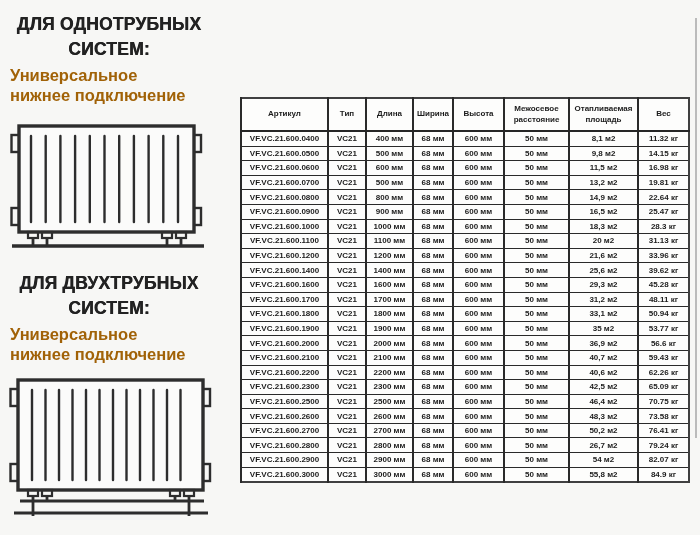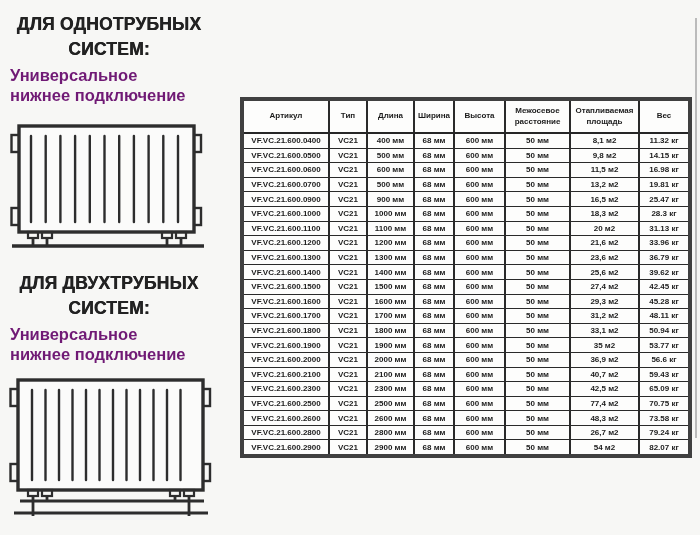--- a/index.html
+++ b/index.html
@@ -14,36 +14,36 @@
   .section-heading{
     position:absolute;left:0;width:202px;
     font-size:17.5px;font-weight:700;line-height:1.42;
     text-align:center;white-space:pre-line;
     letter-spacing:.2px;color:#222;
     text-shadow:.4px 0 0 currentColor;
   }
   .section-sub{
     position:absolute;left:2px;width:205px;
     font-size:16.5px;font-weight:700;line-height:1.22;
-    text-align:left;white-space:pre-line;color:#701a75;
+    text-align:left;white-space:pre-line;color:#a16207;
   }
   .diagram{position:absolute;left:0;}
   .diagram svg{display:block;}
   #heading-1{top:12px;}
   #sub-1{top:65px;}
   #diagram-1{top:120px;}
   #heading-2{top:271px;}
   #sub-2{top:324px;}
   #diagram-2{top:372px;}
   
   .spec-table{
     position:absolute;left:240px;top:97px;width:448px;
     border-collapse:collapse;table-layout:fixed;
     background:#fdfdfc;
-    border:4px solid #404040;
+    border:2px solid #404040;
   }
   .spec-table th,.spec-table td{
     border-left:2px solid #2a2a2a;
     border-top:1px solid #2a2a2a;
     padding:0 1px;
     text-align:center;vertical-align:middle;
     font-weight:700;color:#1b1b1b;
     overflow:hidden;white-space:nowrap;
   }
   .spec-table th{
@@ -224,20 +224,30 @@
         <td>VF.VC.21.600.0700</td>
         <td>VC21</td>
         <td>500 мм</td>
         <td>68 мм</td>
         <td>600 мм</td>
         <td>50 мм</td>
         <td>13,2 м2</td>
         <td>19.81 кг</td>
       </tr>
       <tr>
+        <td>VF.VC.21.600.0800</td>
+        <td>VC21</td>
+        <td>800 мм</td>
+        <td>68 мм</td>
+        <td>600 мм</td>
+        <td>50 мм</td>
+        <td>14,9 м2</td>
+        <td>22.64 кг</td>
+      </tr>
+      <tr>
         <td>VF.VC.21.600.0900</td>
         <td>VC21</td>
         <td>900 мм</td>
         <td>68 мм</td>
         <td>600 мм</td>
         <td>50 мм</td>
         <td>16,5 м2</td>
         <td>25.47 кг</td>
       </tr>
       <tr>
@@ -264,50 +274,30 @@
         <td>VF.VC.21.600.1200</td>
         <td>VC21</td>
         <td>1200 мм</td>
         <td>68 мм</td>
         <td>600 мм</td>
         <td>50 мм</td>
         <td>21,6 м2</td>
         <td>33.96 кг</td>
       </tr>
       <tr>
-        <td>VF.VC.21.600.1300</td>
-        <td>VC21</td>
-        <td>1300 мм</td>
-        <td>68 мм</td>
-        <td>600 мм</td>
-        <td>50 мм</td>
-        <td>23,6 м2</td>
-        <td>36.79 кг</td>
-      </tr>
-      <tr>
         <td>VF.VC.21.600.1400</td>
         <td>VC21</td>
         <td>1400 мм</td>
         <td>68 мм</td>
         <td>600 мм</td>
         <td>50 мм</td>
         <td>25,6 м2</td>
         <td>39.62 кг</td>
       </tr>
       <tr>
-        <td>VF.VC.21.600.1500</td>
-        <td>VC21</td>
-        <td>1500 мм</td>
-        <td>68 мм</td>
-        <td>600 мм</td>
-        <td>50 мм</td>
-        <td>27,4 м2</td>
-        <td>42.45 кг</td>
-      </tr>
-      <tr>
         <td>VF.VC.21.600.1600</td>
         <td>VC21</td>
         <td>1600 мм</td>
         <td>68 мм</td>
         <td>600 мм</td>
         <td>50 мм</td>
         <td>29,3 м2</td>
         <td>45.28 кг</td>
       </tr>
       <tr>
@@ -354,65 +344,95 @@
         <td>VF.VC.21.600.2100</td>
         <td>VC21</td>
         <td>2100 мм</td>
         <td>68 мм</td>
         <td>600 мм</td>
         <td>50 мм</td>
         <td>40,7 м2</td>
         <td>59.43 кг</td>
       </tr>
       <tr>
+        <td>VF.VC.21.600.2200</td>
+        <td>VC21</td>
+        <td>2200 мм</td>
+        <td>68 мм</td>
+        <td>600 мм</td>
+        <td>50 мм</td>
+        <td>40,6 м2</td>
+        <td>62.26 кг</td>
+      </tr>
+      <tr>
         <td>VF.VC.21.600.2300</td>
         <td>VC21</td>
         <td>2300 мм</td>
         <td>68 мм</td>
         <td>600 мм</td>
         <td>50 мм</td>
         <td>42,5 м2</td>
         <td>65.09 кг</td>
       </tr>
       <tr>
         <td>VF.VC.21.600.2500</td>
         <td>VC21</td>
         <td>2500 мм</td>
         <td>68 мм</td>
         <td>600 мм</td>
         <td>50 мм</td>
-        <td>77,4 м2</td>
+        <td>46,4 м2</td>
         <td>70.75 кг</td>
       </tr>
       <tr>
         <td>VF.VC.21.600.2600</td>
         <td>VC21</td>
         <td>2600 мм</td>
         <td>68 мм</td>
         <td>600 мм</td>
         <td>50 мм</td>
         <td>48,3 м2</td>
         <td>73.58 кг</td>
       </tr>
       <tr>
+        <td>VF.VC.21.600.2700</td>
+        <td>VC21</td>
+        <td>2700 мм</td>
+        <td>68 мм</td>
+        <td>600 мм</td>
+        <td>50 мм</td>
+        <td>50,2 м2</td>
+        <td>76.41 кг</td>
+      </tr>
+      <tr>
         <td>VF.VC.21.600.2800</td>
         <td>VC21</td>
         <td>2800 мм</td>
         <td>68 мм</td>
         <td>600 мм</td>
         <td>50 мм</td>
         <td>26,7 м2</td>
         <td>79.24 кг</td>
       </tr>
       <tr>
         <td>VF.VC.21.600.2900</td>
         <td>VC21</td>
         <td>2900 мм</td>
         <td>68 мм</td>
         <td>600 мм</td>
         <td>50 мм</td>
         <td>54 м2</td>
         <td>82.07 кг</td>
       </tr>
+      <tr>
+        <td>VF.VC.21.600.3000</td>
+        <td>VC21</td>
+        <td>3000 мм</td>
+        <td>68 мм</td>
+        <td>600 мм</td>
+        <td>50 мм</td>
+        <td>55,8 м2</td>
+        <td>84.9 кг</td>
+      </tr>
     </tbody>
 </table>
 
 <div class="page-edge-line"></div>
 
 </body></html>

